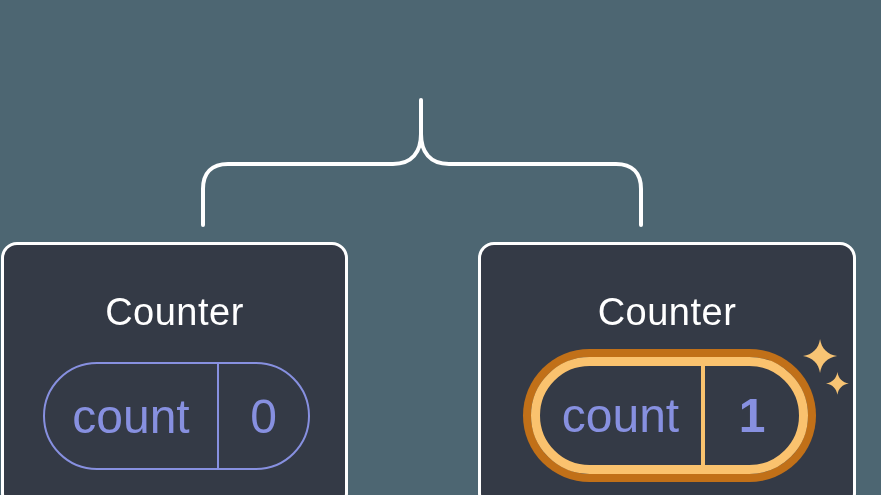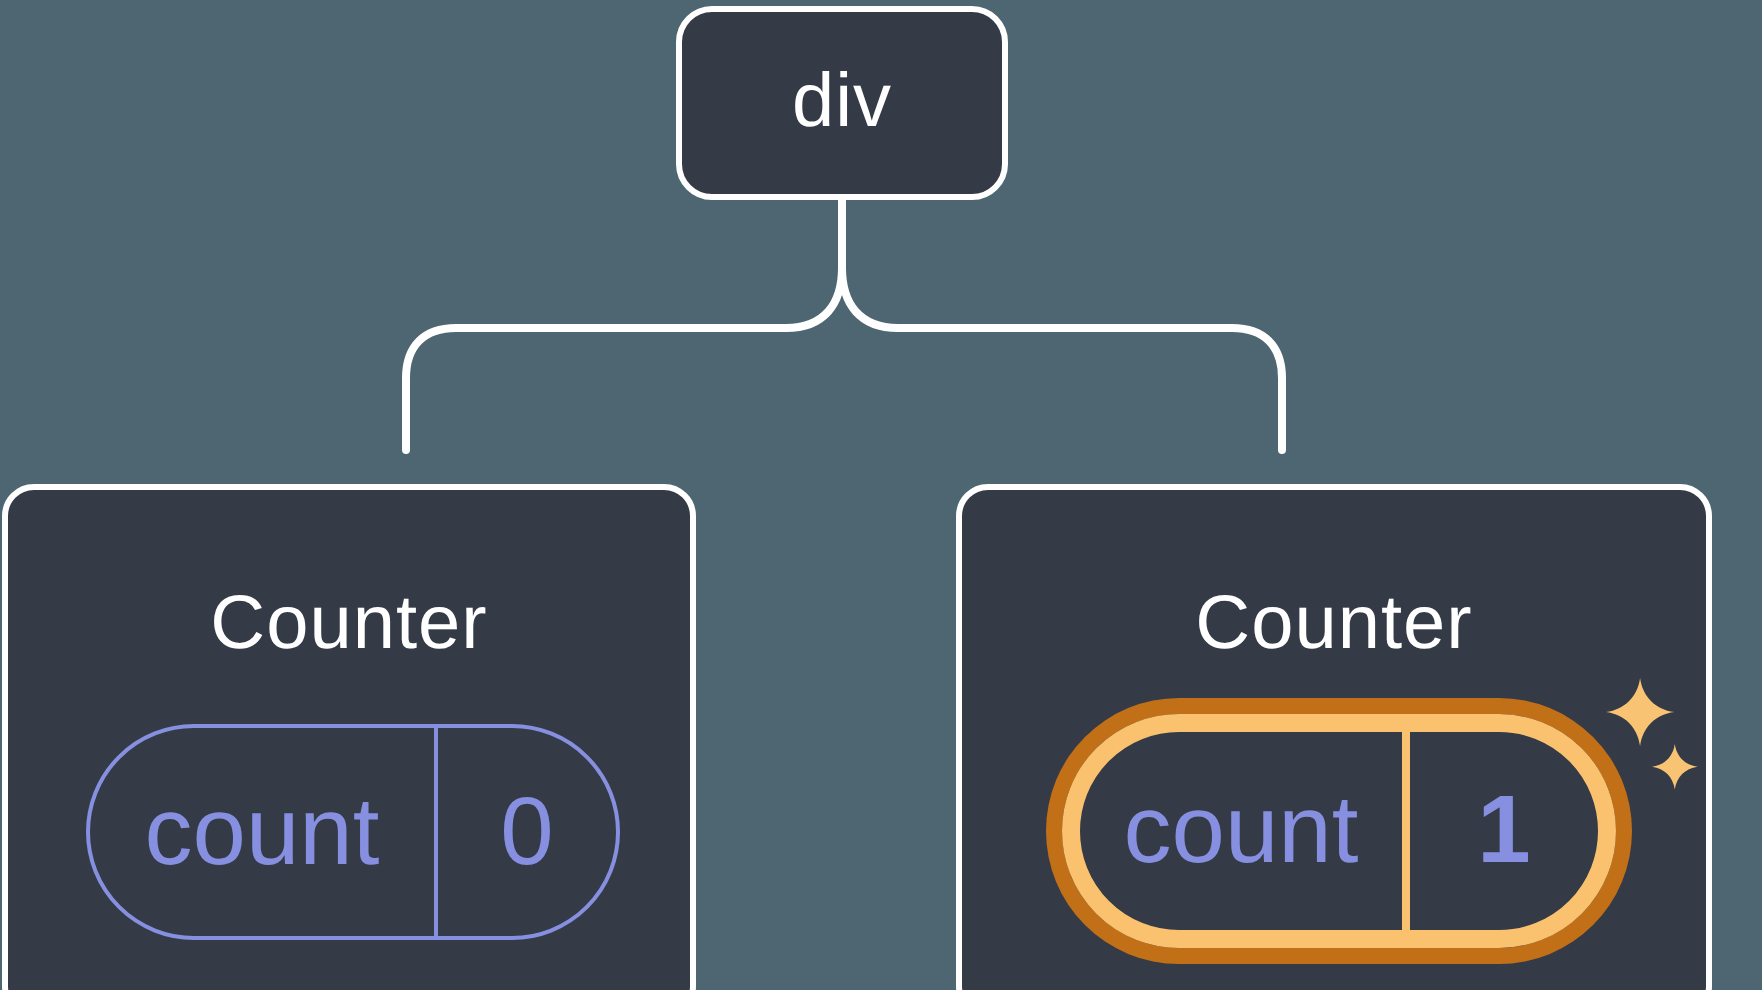--- a/index.html
+++ b/index.html
@@ -60,23 +60,20 @@
 <body>
 
 <div class="canvas">
 
   <svg class="connector" viewBox="0 0 881 495" xmlns="http://www.w3.org/2000/svg" aria-hidden="true">
     <path d="M421,100 L421,134"></path>
     <path d="M421,134 C421,152 412,164 393,164 L228,164 C212,164 203,173 203,189 L203,225"></path>
     <path d="M421,134 C421,152 430,164 449,164 L616,164 C632,164 641,173 641,189 L641,225"></path>
   </svg>
 
-  <div class="node root-node">
-    <span>div</span>
-  </div>
 
   <div class="card card--left">
     <div class="card-title">Counter</div>
     <div class="pill pill--plain">
       <div class="pill-cell pill-cell--name">
         <span>count</span>
       </div>
       <div class="pill-cell pill-cell--value">
         <span>0</span>
       </div>

